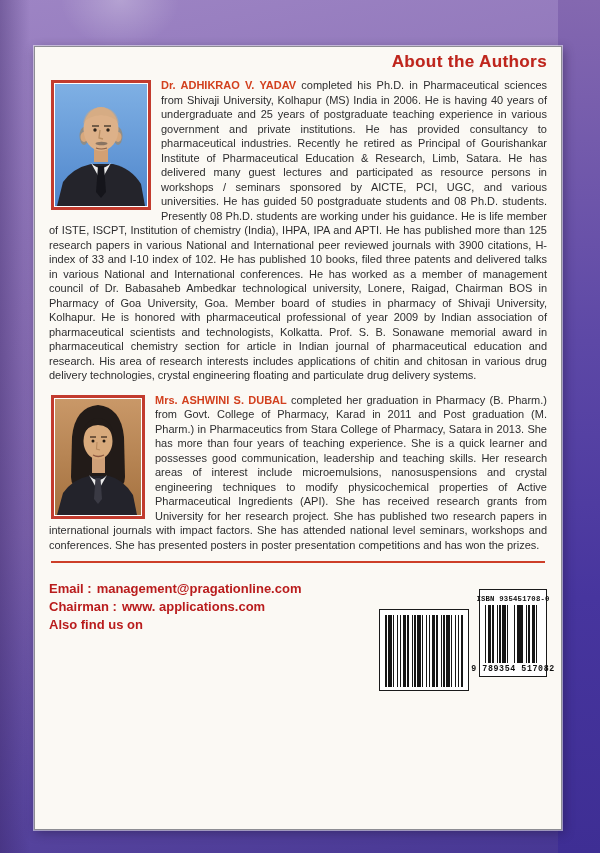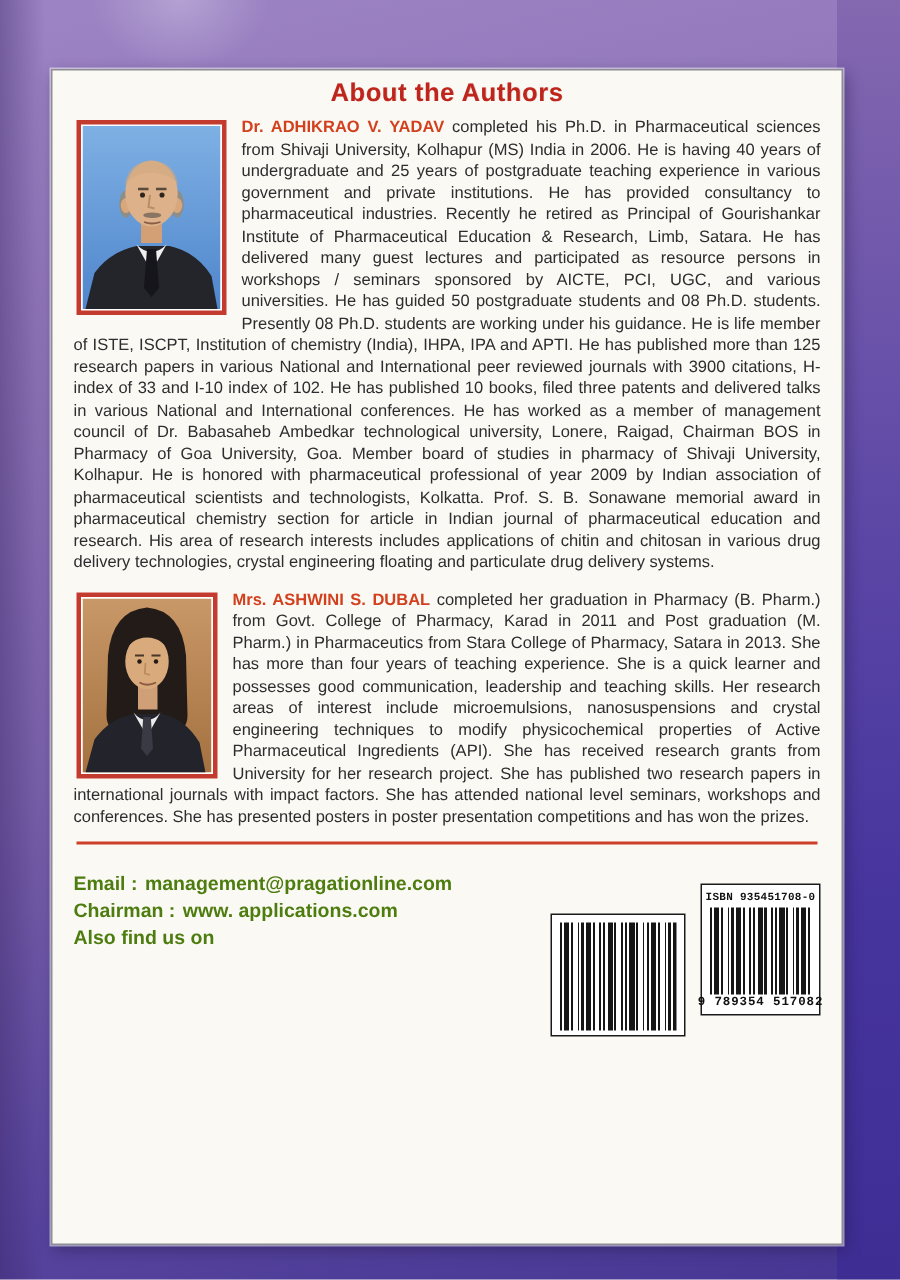--- a/index.html
+++ b/index.html
@@ -25,21 +25,21 @@
   .card {
     position:absolute; left:34px; top:46px; width:528px; height:784px;
     background:#fbf9f4;
     border:1px solid #8d8d93;
     box-shadow: 0 0 0 1px rgba(255,255,255,.5), 2px 3px 10px rgba(30,20,60,.45);
     padding: 5px 14px 10px 14px;
     display:flex; flex-direction:column;
     overflow:hidden;
   }
   .title {
-    text-align:center;
+    text-align:right;
     color:#c0251c;
     font-size:17px; font-weight:bold; letter-spacing:.4px;
     margin-bottom:6px;
     text-shadow:.4px .4px 0 rgba(120,0,0,.25);
   }
   .bio {
     font-size:11px; line-height:1.32; color:#2d2d2f;
     text-align:justify;
   }
   .bio + .bio { margin-top:10px; }
@@ -68,31 +68,31 @@
   .logo-reg { font-size:8px; vertical-align:super; color:#1a1a1a; letter-spacing:0; }
   .logo-sub {
     color:#141414; font-weight:bold; font-size:11.5px; letter-spacing:4.5px; line-height:1.2;
   }
   .logo-banner {
     background:#17171c; color:#fff; font-size:6.8px; font-weight:bold;
     letter-spacing:1.1px; padding:1.5px 4px; width:max-content; border-radius:1px;
   }
   .contact { margin-top:8px; }
   .contact-line {
-    font-size:13px; font-weight:bold; color:#4d7c0f;
+    font-size:13px; font-weight:bold; color:#b91c1c;
     margin-top:3px; display:flex; gap:5px;
   }
   .footer-right { flex:1; display:flex; justify-content:flex-end; gap:10px; padding-top:16px; }
   .barcode-box {
     background:#fff; border:1.5px solid #1a1a1a;
     display:flex; flex-direction:column; align-items:center;
     padding:5px 5px 3px 5px;
   }
   .barcode-box.left { width:90px; height:82px; margin-top:20px; }
-  .barcode-box.right { width:80px; height:88px; }
+  .barcode-box.right { width:68px; height:88px; }
   .bars {
     width:100%; flex:1;
     background: repeating-linear-gradient(90deg,
       #161616 0px, #161616 1.5px, #fff 1.5px, #fff 3px,
       #161616 3px, #161616 6.5px, #fff 6.5px, #fff 7.5px,
       #161616 7.5px, #161616 9px, #fff 9px, #fff 12px,
       #161616 12px, #161616 13px, #fff 13px, #fff 14.5px);
   }
   .bc-text {
     font-family:"Liberation Mono", monospace; font-weight:bold; color:#111;

